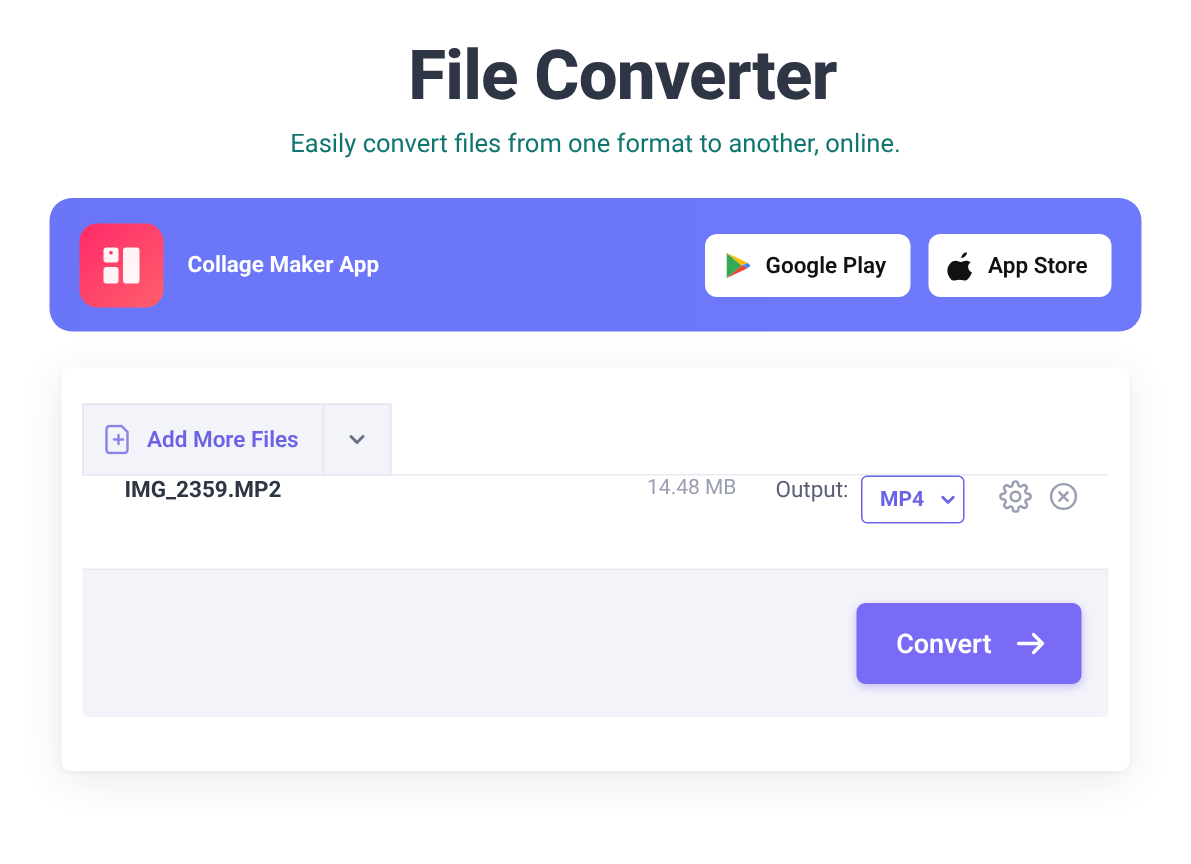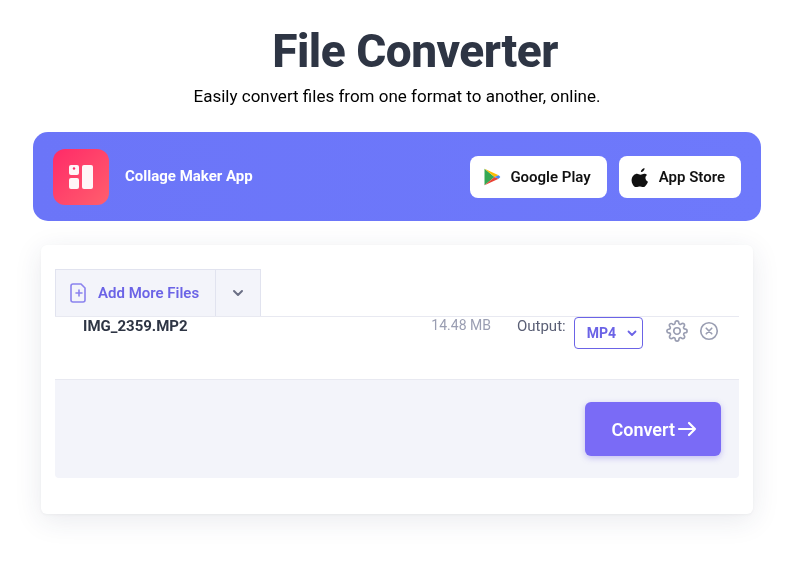--- a/index.html
+++ b/index.html
@@ -19,21 +19,21 @@
   .title {
     font-size: 46px;
     font-weight: 800;
     color: #2e3544;
     margin-top: 24px;
     letter-spacing: -0.5px;
     margin-left: 36px;
   }
   .subtitle {
     font-size: 17px;
-    color: #000000;
+    color: #0f766e;
     margin-top: 8px;
     margin-bottom: 26px;
   }
   .promo {
     width: 728px;
     height: 89px;
     background: linear-gradient(90deg, #6b75f8 0%, #6e79fb 100%);
     border-radius: 15px;
     display: flex;
     align-items: center;
@@ -172,21 +172,21 @@
   .convert-btn {
     background: #7a6bf6;
     color: #fff;
     font-size: 18px;
     font-weight: 600;
     height: 54px;
     border-radius: 6px;
     padding: 0 22px 0 26px;
     display: flex;
     align-items: center;
-    gap: 2px;
+    gap: 16px;
     cursor: pointer;
     box-shadow: 0 2px 6px rgba(106,90,230,0.35);
   }
   svg { display: block; }
 </style>
 </head>
 <body>
 
 <div class="page">
 

